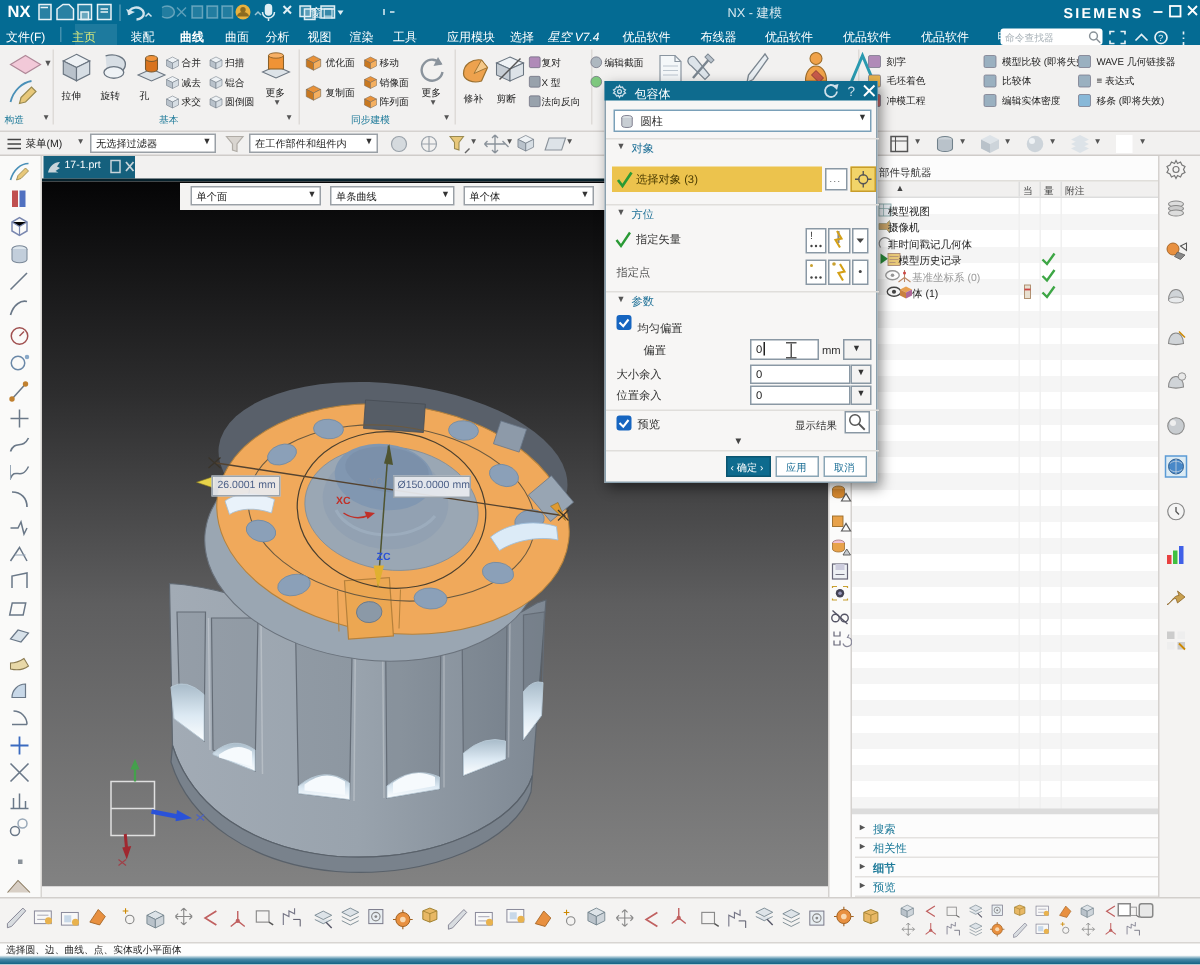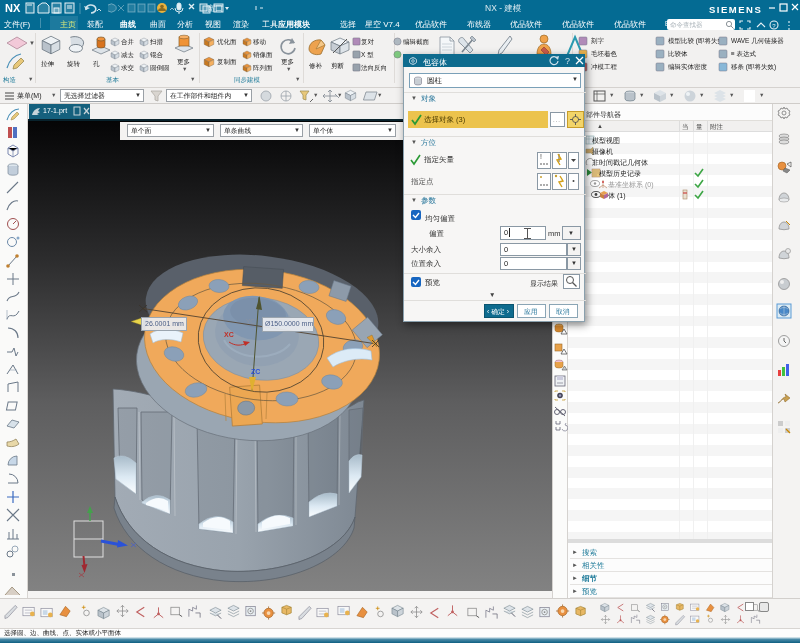--- a/index.html
+++ b/index.html
@@ -51,31 +51,31 @@
 <div class="t" style="left:485px;top:3px;font-size:8.5px;color:#d8e8ef;">NX - 建模</div>
 <div class="t" style="left:709px;top:4px;font-size:9.5px;color:#fff;font-weight:bold;letter-spacing:1.5px;">SIEMENS</div>
 <svg class="abs" style="left:768px;top:3px" width="32" height="10" viewBox="0 0 32 10">
 <path d="M1 5h6" stroke="#fff" stroke-width="1.2"></path>
     <rect x="12" y="1" width="7" height="7" fill="none" stroke="#fff" stroke-width="1.2"></rect>
     <path d="M24 1l6 6M30 1l-6 6" stroke="#fff" stroke-width="1.2"></path>
   </svg>
 <div class="abs" style="left:0;top:16px;width:800px;height:14px;background:#046b93"></div>
 <div class="abs" style="left:50px;top:16px;width:28px;height:14px;background:rgba(255,255,255,.10)"></div>
 <div class="t" style="left:4px;top:19px;font-size:8px;color:#fff;">文件(F)</div>
-<div class="t" style="left:60px;top:19px;font-size:8px;color:#d9e97a;">主页</div>
+<div class="t" style="left:48px;top:19px;font-size:8px;color:#d9e97a;">主页</div>
 <div class="t" style="left:87px;top:19px;font-size:8px;color:#fff;">装配</div>
 <div class="t" style="left:120px;top:19px;font-size:8px;color:#fff;font-weight:bold;">曲线</div>
 <div class="t" style="left:150px;top:19px;font-size:8px;color:#fff;">曲面</div>
 <div class="t" style="left:177px;top:19px;font-size:8px;color:#fff;">分析</div>
 <div class="t" style="left:205px;top:19px;font-size:8px;color:#fff;">视图</div>
 <div class="t" style="left:233px;top:19px;font-size:8px;color:#fff;">渲染</div>
 <div class="t" style="left:262px;top:19px;font-size:8px;color:#fff;">工具</div>
-<div class="t" style="left:278px;top:19px;font-size:8px;color:#fff;font-weight:bold;">应用模块</div>
+<div class="t" style="left:298px;top:19px;font-size:8px;color:#fff;">应用模块</div>
 <div class="t" style="left:340px;top:19px;font-size:8px;color:#fff;">选择</div>
-<div class="t" style="left:365px;top:19px;font-size:8px;color:#fff;">星空 V7.4</div>
+<div class="t" style="left:365px;top:19px;font-size:8px;color:#fff;font-style:italic;">星空 V7.4</div>
 <div class="t" style="left:415px;top:19px;font-size:8px;color:#fff;">优品软件</div>
 <div class="t" style="left:467px;top:19px;font-size:8px;color:#fff;">布线器</div>
 <div class="t" style="left:510px;top:19px;font-size:8px;color:#fff;">优品软件</div>
 <div class="t" style="left:562px;top:19px;font-size:8px;color:#fff;">优品软件</div>
 <div class="t" style="left:614px;top:19px;font-size:8px;color:#fff;">优品软件</div>
 <div class="t" style="left:665px;top:19px;font-size:8px;color:#fff;">明威科技</div>
 <div class="abs" style="left:40px;top:18px;width:1px;height:10px;background:rgba(255,255,255,.25)"></div>
 <div class="abs" style="left:667px;top:19px;width:68px;height:11px;background:#fff;border-radius:2px"></div>
 <div class="t" style="left:670px;top:21px;font-size:6.5px;color:#a9b2b8;">命令查找器</div>
 <svg class="abs" style="left:725px;top:20px" width="70" height="10" viewBox="0 0 70 10">

